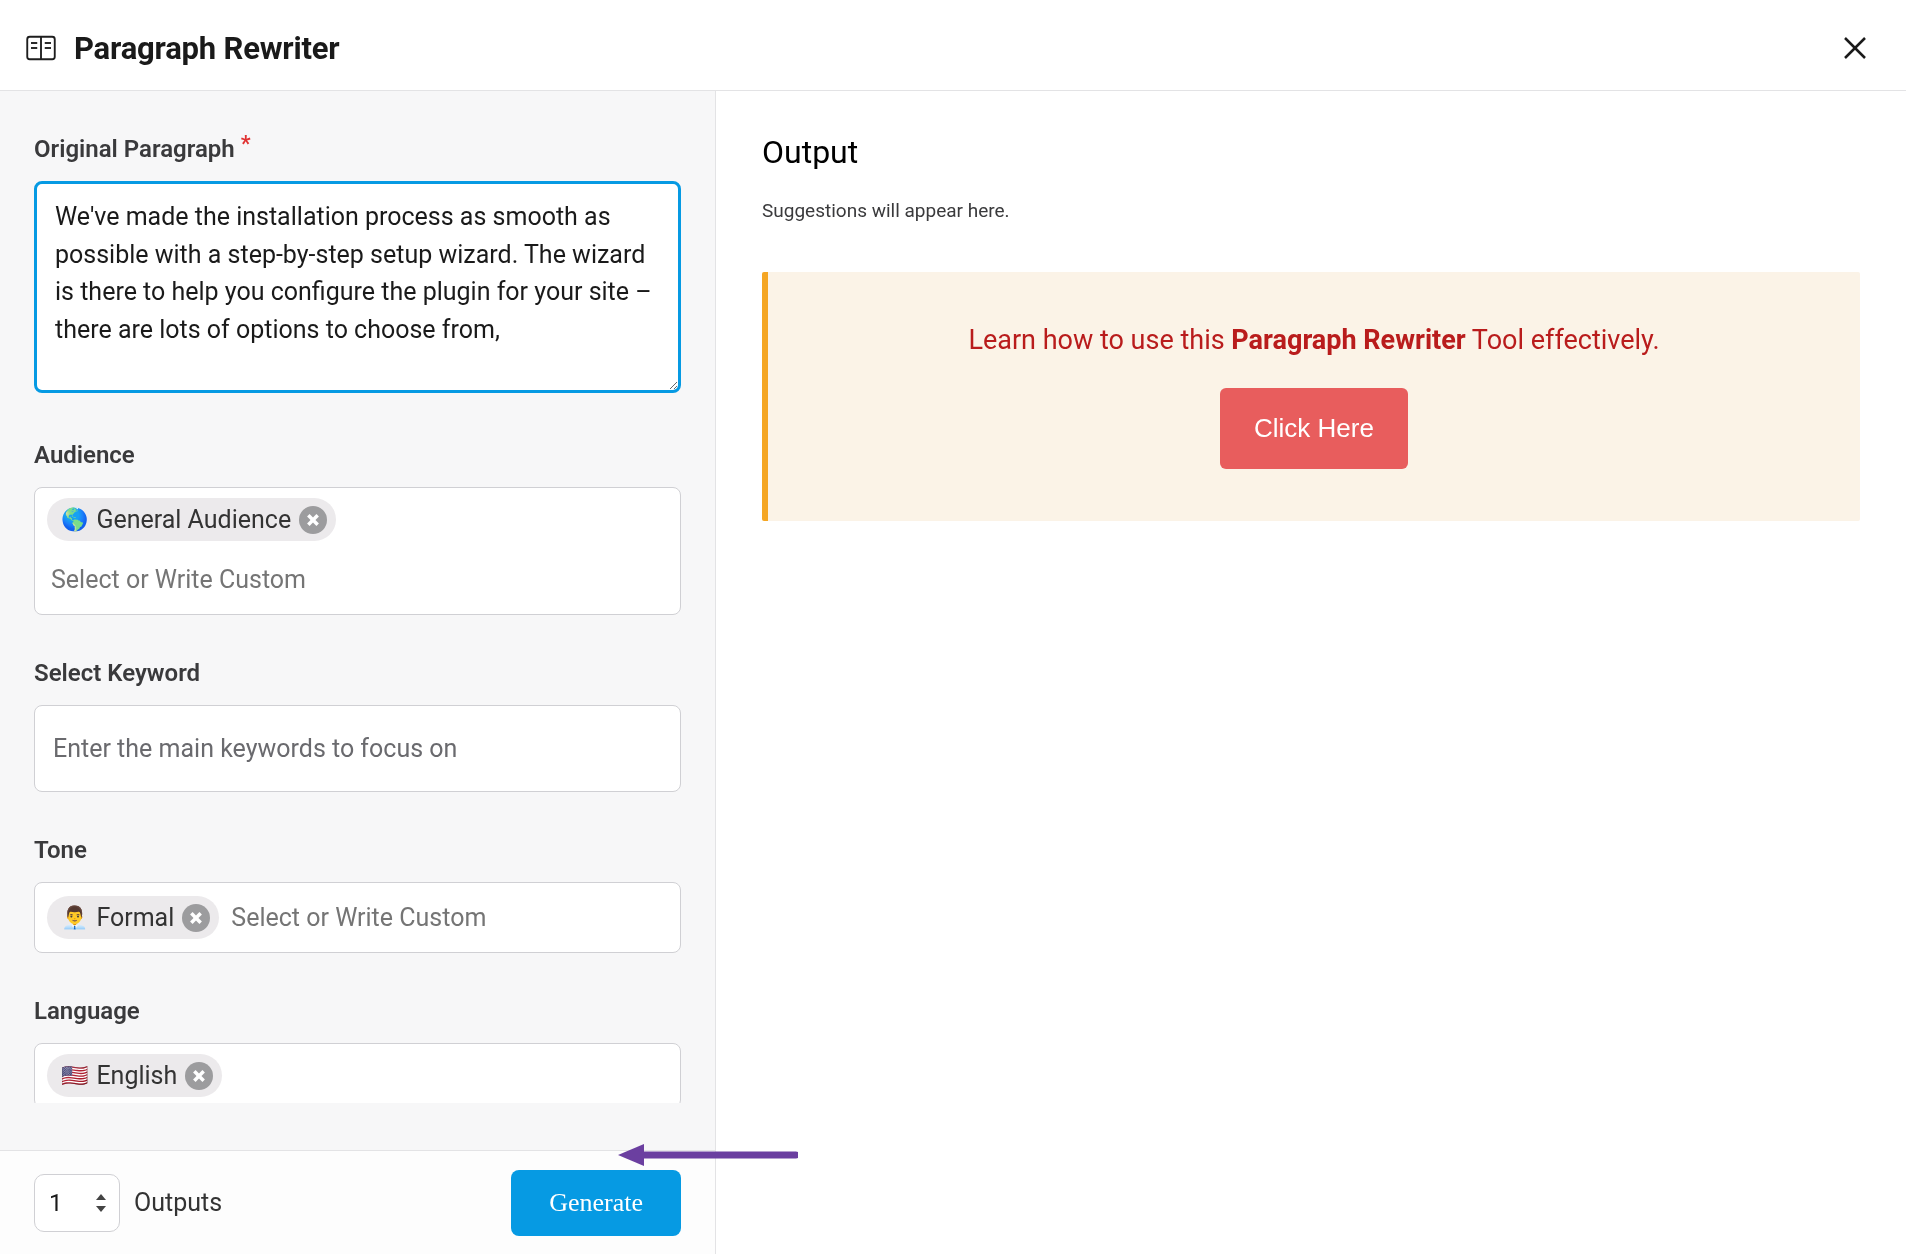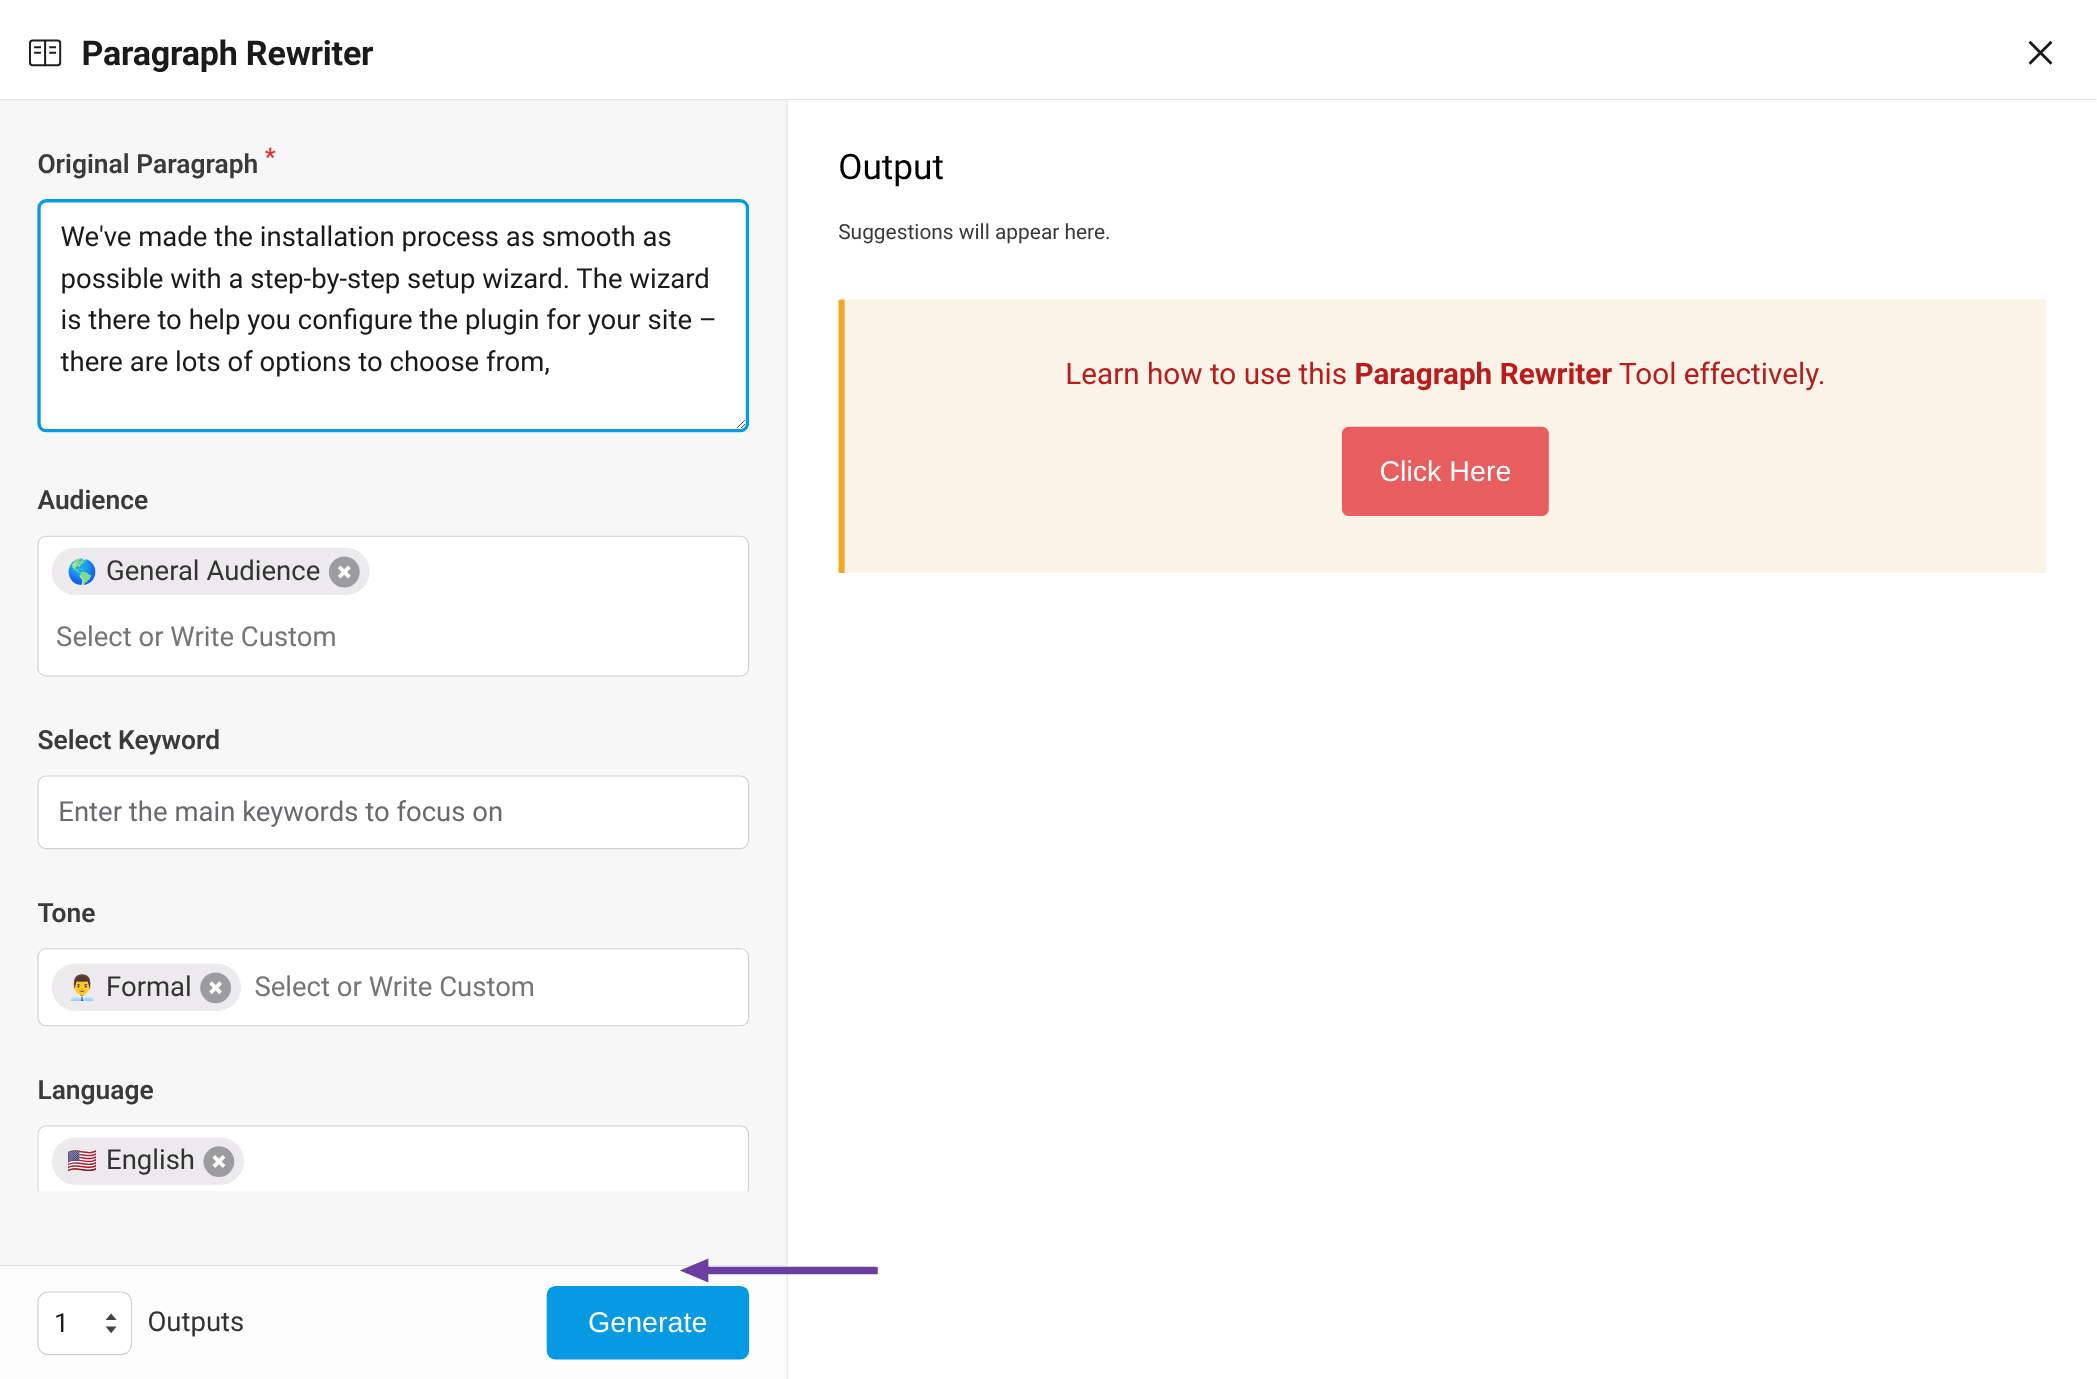--- a/index.html
+++ b/index.html
@@ -127,21 +127,21 @@
     flex: 1 1 200px;
     min-width: 150px;
     padding: 10px 4px;
     background: transparent;
   }
   .text-input {
     width: 100%;
     border: 1px solid #d0d0d4;
     border-radius: 8px;
     background: #fff;
-    padding: 18px 18px;
+    padding: 28px 18px;
     font-size: 25px;
     color: #1a1a1a;
     font-family: inherit;
   }
   .text-input::placeholder { color: #6a6a6e; }
 
   .language-crop {
     height: 60px;
     overflow: hidden;
   }
@@ -180,20 +180,21 @@
   .outputs-label { font-size: 25px; color: #333; }
   .generate-btn {
     background: #069ae3;
     color: #fff;
     font-size: 26px;
     font-weight: 500;
     border: none;
     border-radius: 8px;
     padding: 18px 38px;
     cursor: pointer;
+    font-family: Liberation Serif, serif;
   }
 
   
   .right-panel {
     flex: 1 1 auto;
     background: #fff;
     border-top: 1px solid #e3e3e5;
     padding: 42px 46px;
   }
   .output-title {

